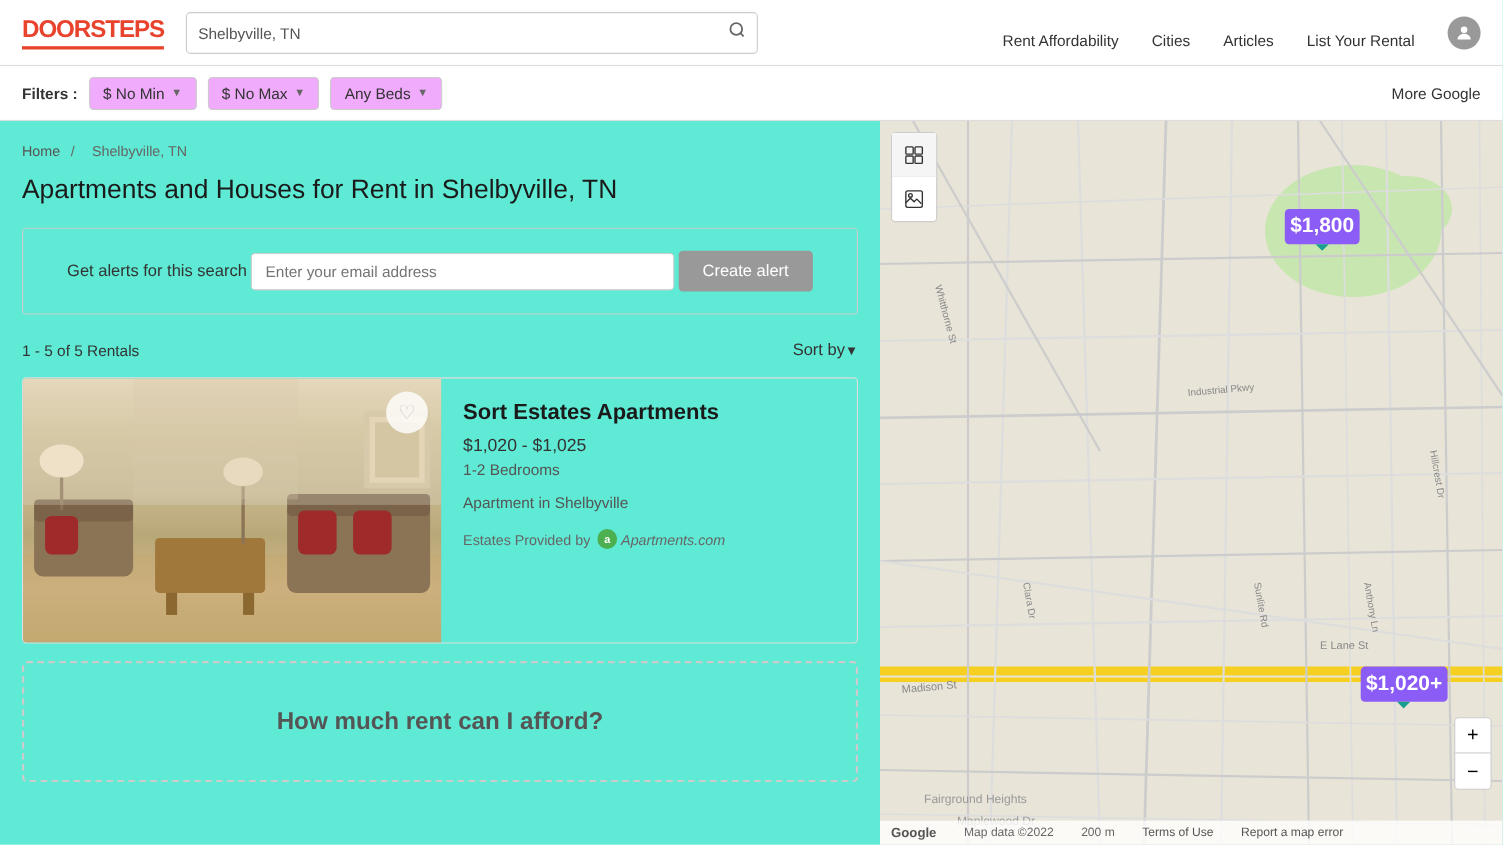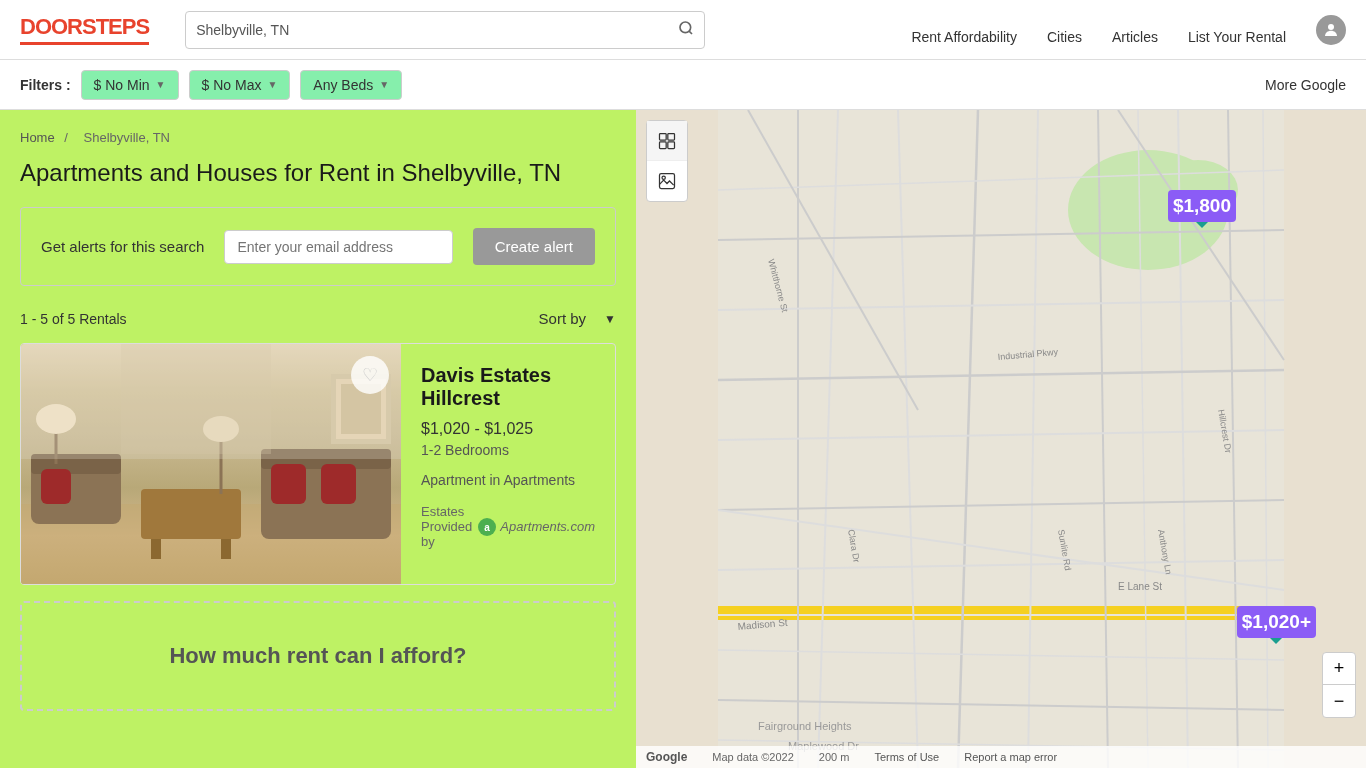--- a/index.html
+++ b/index.html
@@ -6,21 +6,21 @@
     body { font-family: Arial, sans-serif; font-size: 14px; color: #333; width: 1366px; height: 768px; overflow: hidden; }
 
     
     .header {
       display: flex;
       align-items: center;
       height: 60px;
       background: #fff;
       border-bottom: 1px solid #ddd;
       padding: 0 20px;
-      gap: 36px;
+      gap: 20px;
     }
     .logo {
       font-size: 22px;
       font-weight: 900;
       color: #1a1a1a;
       letter-spacing: -1px;
       text-decoration: none;
       white-space: nowrap;
     }
     .logo span { color: #e8432d; }
@@ -93,21 +93,21 @@
       color: #333;
     }
     .filter-dropdown {
       display: flex;
       align-items: center;
       gap: 6px;
       border: 1px solid #ccc;
       border-radius: 4px;
       padding: 6px 12px;
       cursor: pointer;
-      background: #86efac;
+      background: #f0abfc;
       font-size: 14px;
       color: #333;
     }
     .filter-dropdown .chevron { font-size: 10px; color: #666; }
     .more-filters-btn {
       margin-left: auto;
       background: none;
       border: none;
       font-size: 14px;
       color: #333;
@@ -116,23 +116,23 @@
     }
 
     
     .main-container {
       display: flex;
       height: calc(768px - 60px - 50px);
     }
 
     
     .left-panel {
-      width: 636px;
+      width: 800px;
       overflow-y: auto;
-      background: #bef264;
+      background: #5eead4;
       padding: 20px;
     }
 
     
     .breadcrumb {
       font-size: 13px;
       color: #666;
       margin-bottom: 14px;
     }
     .breadcrumb a { color: #555; text-decoration: none; }
@@ -143,24 +143,24 @@
       font-size: 24px;
       font-weight: 400;
       color: #1a1a1a;
       margin-bottom: 20px;
     }
 
     
     .alert-box {
       border: 1px solid #ccc;
       border-radius: 4px;
-      padding: 20px 20px;
-      display: flex;
-      align-items: center;
-      gap: 20px;
+      padding: 20px 40px;
+      display: flex;
+      align-items: center;
+      gap: 4px;
       margin-bottom: 24px;
     }
     .alert-label { font-size: 15px; color: #333; white-space: nowrap; }
     .alert-input {
       flex: 1;
       border: 1px solid #ccc;
       border-radius: 4px;
       padding: 8px 12px;
       font-size: 14px;
       color: #999;
@@ -181,21 +181,21 @@
     .results-header {
       display: flex;
       align-items: center;
       justify-content: space-between;
       margin-bottom: 16px;
     }
     .results-count { font-size: 14px; color: #333; }
     .sort-by {
       display: flex;
       align-items: center;
-      gap: 18px;
+      gap: 0;
       cursor: pointer;
       font-size: 15px;
       color: #333;
     }
     .sort-by .chevron { font-size: 12px; }
 
     
     .listing-card {
       border: 1px solid #ddd;
       border-radius: 4px;
@@ -513,24 +513,24 @@
           <line x1="200" y1="90" x2="200" y2="150" stroke="#8b7355" stroke-width="3"></line>
           <ellipse cx="200" cy="85" rx="18" ry="13" fill="#f5e6c8"></ellipse>
 
           <rect x="100" y="0" width="150" height="110" fill="#d4c4a0" opacity="0.3"></rect>
 
           <rect x="0" y="0" width="380" height="115" fill="#ddd8c8" opacity="0.3"></rect>
         </svg>
         <button class="heart-btn">♡</button>
       </div>
       <div class="listing-info">
-        <h2 class="listing-title">Davis Estates Hillcrest</h2>
+        <h2 class="listing-title">Sort Estates Apartments</h2>
         <p class="listing-price">$1,020 - $1,025</p>
         <p class="listing-beds">1-2 Bedrooms</p>
-        <p class="listing-type">Apartment in Apartments</p>
+        <p class="listing-type">Apartment in Shelbyville</p>
         <div class="listing-provider">
           <span>Estates Provided by</span>
           <span class="provider-logo">
             <svg width="18" height="18" viewBox="0 0 18 18">
               <circle cx="9" cy="9" r="9" fill="#4CAF50"></circle>
               <text x="9" y="13" text-anchor="middle" fill="white" font-size="10" font-weight="bold">a</text>
             </svg>
             <span style="font-style:italic">Apartments.com</span>
           </span>
         </div>

